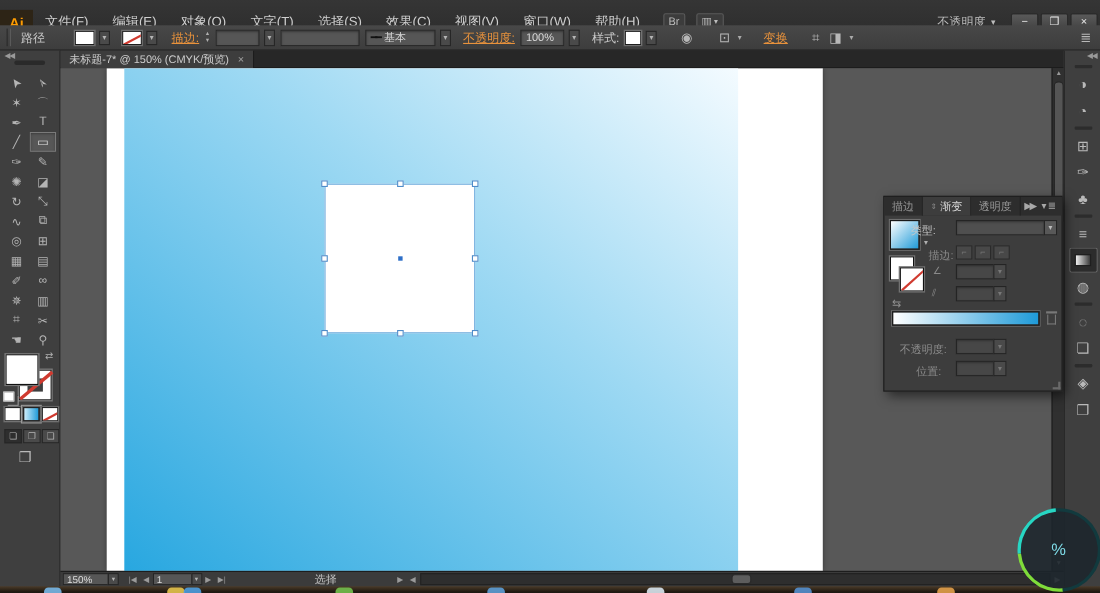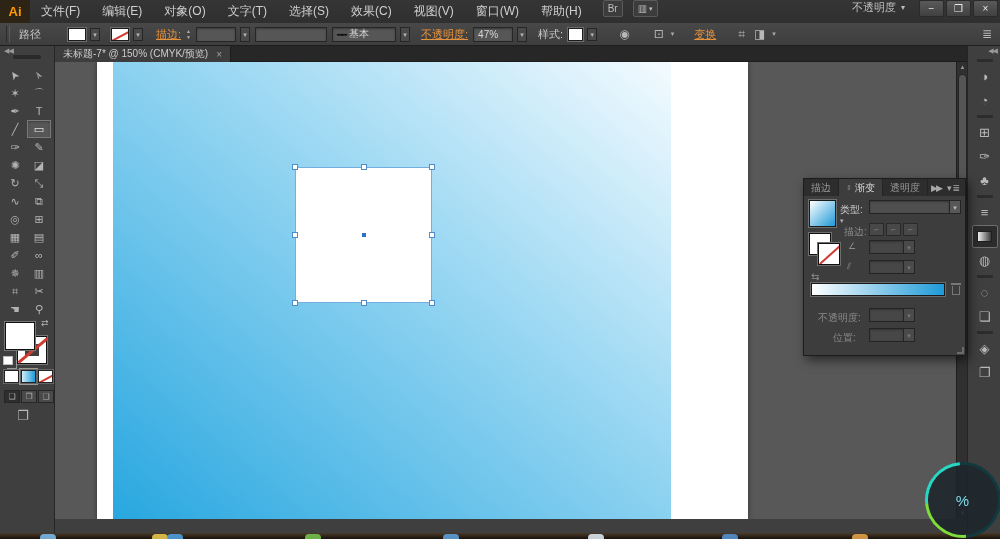--- a/index.html
+++ b/index.html
@@ -1,20 +1,20 @@
 <!DOCTYPE html>
 <html><head>
 <meta charset="utf-8">
 <style>
   *{margin:0;padding:0;box-sizing:border-box;font-family:"Liberation Sans","DejaVu Sans",sans-serif;-webkit-user-select:none;user-select:none}
   html,body{background:#222}
   #app{position:relative;width:1000px;height:539px;overflow:hidden;background:#3f3f3f;font-size:12px;color:#c9c9c9}
 
   
-  #menubar{position:absolute;left:0;top:0;width:1000px;height:41px;background:linear-gradient(#353535,#2b2b2b);border-bottom:1px solid #1a1a1a;display:flex;align-items:flex-start}
+  #menubar{position:absolute;left:0;top:0;width:1000px;height:41px;background:linear-gradient(#353535,#2b2b2b);border-bottom:1px solid #1a1a1a;display:flex;align-items:center}
   #ai-logo{width:30px;height:23px;display:flex;align-items:center;justify-content:center;background:#2d2416;color:#ff9c00;font-weight:bold;font-size:13px}
   .menu-item{padding:0 11px;line-height:23px;color:#cfcfcf;font-size:12px;cursor:default}
   .mb-btn{height:17px;display:flex;align-items:center;justify-content:center;border:1px solid #5a5a5a;border-radius:2px;background:#3c3c3c;color:#bdbdbd;font-size:10px;margin-left:10px;padding:0 4px}
   #workspace{margin-left:auto;color:#bdbdbd;font-size:11px;display:flex;align-items:center;gap:5px;padding-right:14px}
   .winbtn{width:25px;height:17px;margin-right:2px;background:linear-gradient(#5a5a5a,#404040);border:1px solid #2a2a2a;border-radius:2px;color:#e8e8e8;font-size:10px;line-height:15px;text-align:center}
 
   
   #controlbar{position:absolute;left:0;top:23px;width:1000px;height:23px;background:linear-gradient(#484848,#3d3d3d);border-bottom:1px solid #1e1e1e;display:flex;align-items:center;padding:0 6px;gap:5px;font-size:11px}
   .vgrip{width:4px;height:16px;border-left:1px solid #2a2a2a;border-right:1px solid #5a5a5a;margin-right:4px}
   .swatch{width:18px;height:13px;background:#fff;border:1px solid #1d1d1d;box-shadow:0 0 0 1px #6b6b6b}
@@ -166,21 +166,21 @@
     </span>
     <span class="box" style="width:40px"></span>
     <span class="dd" style="height:15px;line-height:14px">▾</span>
     <span class="box" style="width:72px"></span>
     <span class="box" style="width:64px;gap:4px">
       <span style="letter-spacing:-2px;color:#111">━━</span>
       <span>基本</span>
     </span>
     <span class="dd" style="height:15px;line-height:14px">▾</span>
     <span class="olink" style="margin-left:6px">不透明度:</span>
-    <span class="box" style="width:40px">47%</span>
+    <span class="box" style="width:40px">100%</span>
     <span class="dd" style="height:15px;line-height:14px">▾</span>
     <span style="margin-left:6px">样式:</span>
     <span class="swatch" style="width:15px"></span>
     <span class="dd">▾</span>
     <span class="gap"></span>
     <span class="cicon">◉</span>
     <span class="gap"></span>
     <span class="cicon">⊡</span>
     <span style="font-size:7px;color:#aaa">▾</span>
     <span class="gap"></span>
@@ -374,21 +374,21 @@
         <span id="gp-menu">
           <span>▾</span>
             <span>≣</span>
         </span>
       </span>
     </div>
 
     <div id="gp-thumb" style="background: linear-gradient(135deg, rgb(255, 255, 255), rgb(30, 154, 216));"></div>
     <span id="gp-thumb-dd">▾</span>
 
-    <span class="gp-label" style="left:36px;top:24px">类型:</span>
+    <span class="gp-label" style="left:24px;top:24px">类型:</span>
     <span class="gp-box" style="left:65px;top:21px;width:81px"></span>
     <span class="gp-dd" style="left:145px;top:21px">▾</span>
 
     <span class="gp-label dim" style="left:40px;top:46px">描边:</span>
     <span class="gsb" style="left:65px">⌐</span>
     <span class="gsb" style="left:82px">⌐</span>
     <span class="gsb" style="left:99px">⌐</span>
 
     <span id="gp-angle">∠</span>
     <span class="gp-box dim" style="left:65px;top:61px;width:35px"></span>
@@ -414,20 +414,37 @@
     <span class="gp-box dim" style="left:65px;top:129px;width:35px"></span>
     <span class="gp-dd dim" style="left:99px;top:129px">▾</span>
 
     <span class="gp-label dim" style="left:29px;top:152px">位置:</span>
     <span class="gp-box dim" style="left:65px;top:149px;width:35px"></span>
     <span class="gp-dd dim" style="left:99px;top:149px">▾</span>
 
     <span id="gp-resize"></span>
   </div>
 
+  <div id="statusbar">
+    <span class="sb-box" style="width:42px;margin-left:2px">150%</span>
+    <span class="sb-dd">▾</span>
+    <span class="sb-arr" style="margin-left:6px">|◀</span>
+    <span class="sb-arr">◀</span>
+    <span class="sb-box" style="width:36px">1</span>
+    <span class="sb-dd">▾</span>
+    <span class="sb-arr">▶</span>
+    <span class="sb-arr">▶|</span>
+    <span style="margin-left:78px;font-size:10px">选择</span>
+    <span class="sb-arr" style="margin-left:52px">▶</span>
+    <span class="sb-arr">◀</span>
+    <span id="hs-track">
+      <span id="hs-thumb"></span>
+    </span>
+    <span class="sb-arr">▶</span>
+  </div>
 
   <div id="watermark">
       <span>%</span>
     </div>
 
   <div id="taskbar">
       <span class="blob" style="left: 40px; background: rgb(121, 184, 232);"></span>
       <span class="blob" style="left: 152px; background: rgb(230, 196, 77);"></span>
       <span class="blob" style="left: 167px; background: rgb(79, 159, 224);"></span>
       <span class="blob" style="left: 305px; background: rgb(116, 192, 78);"></span>

